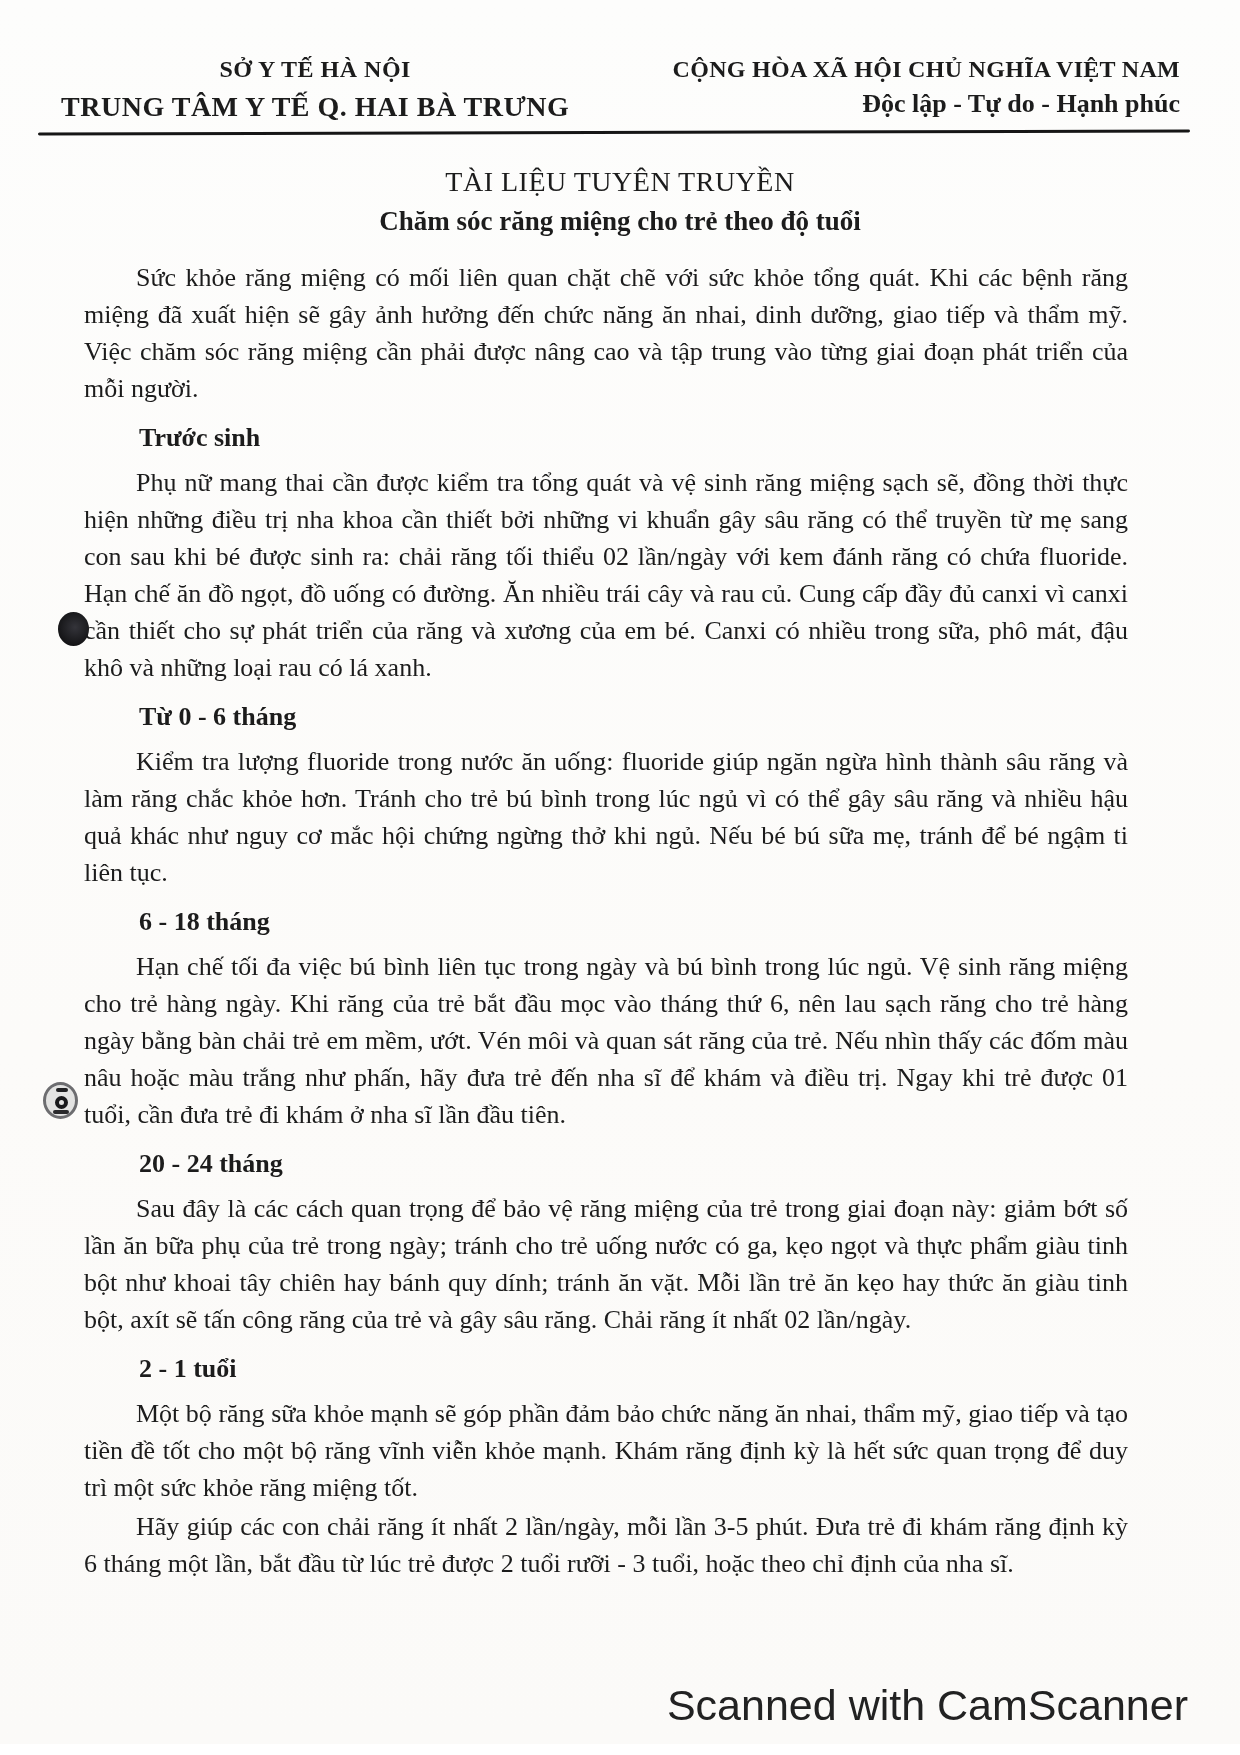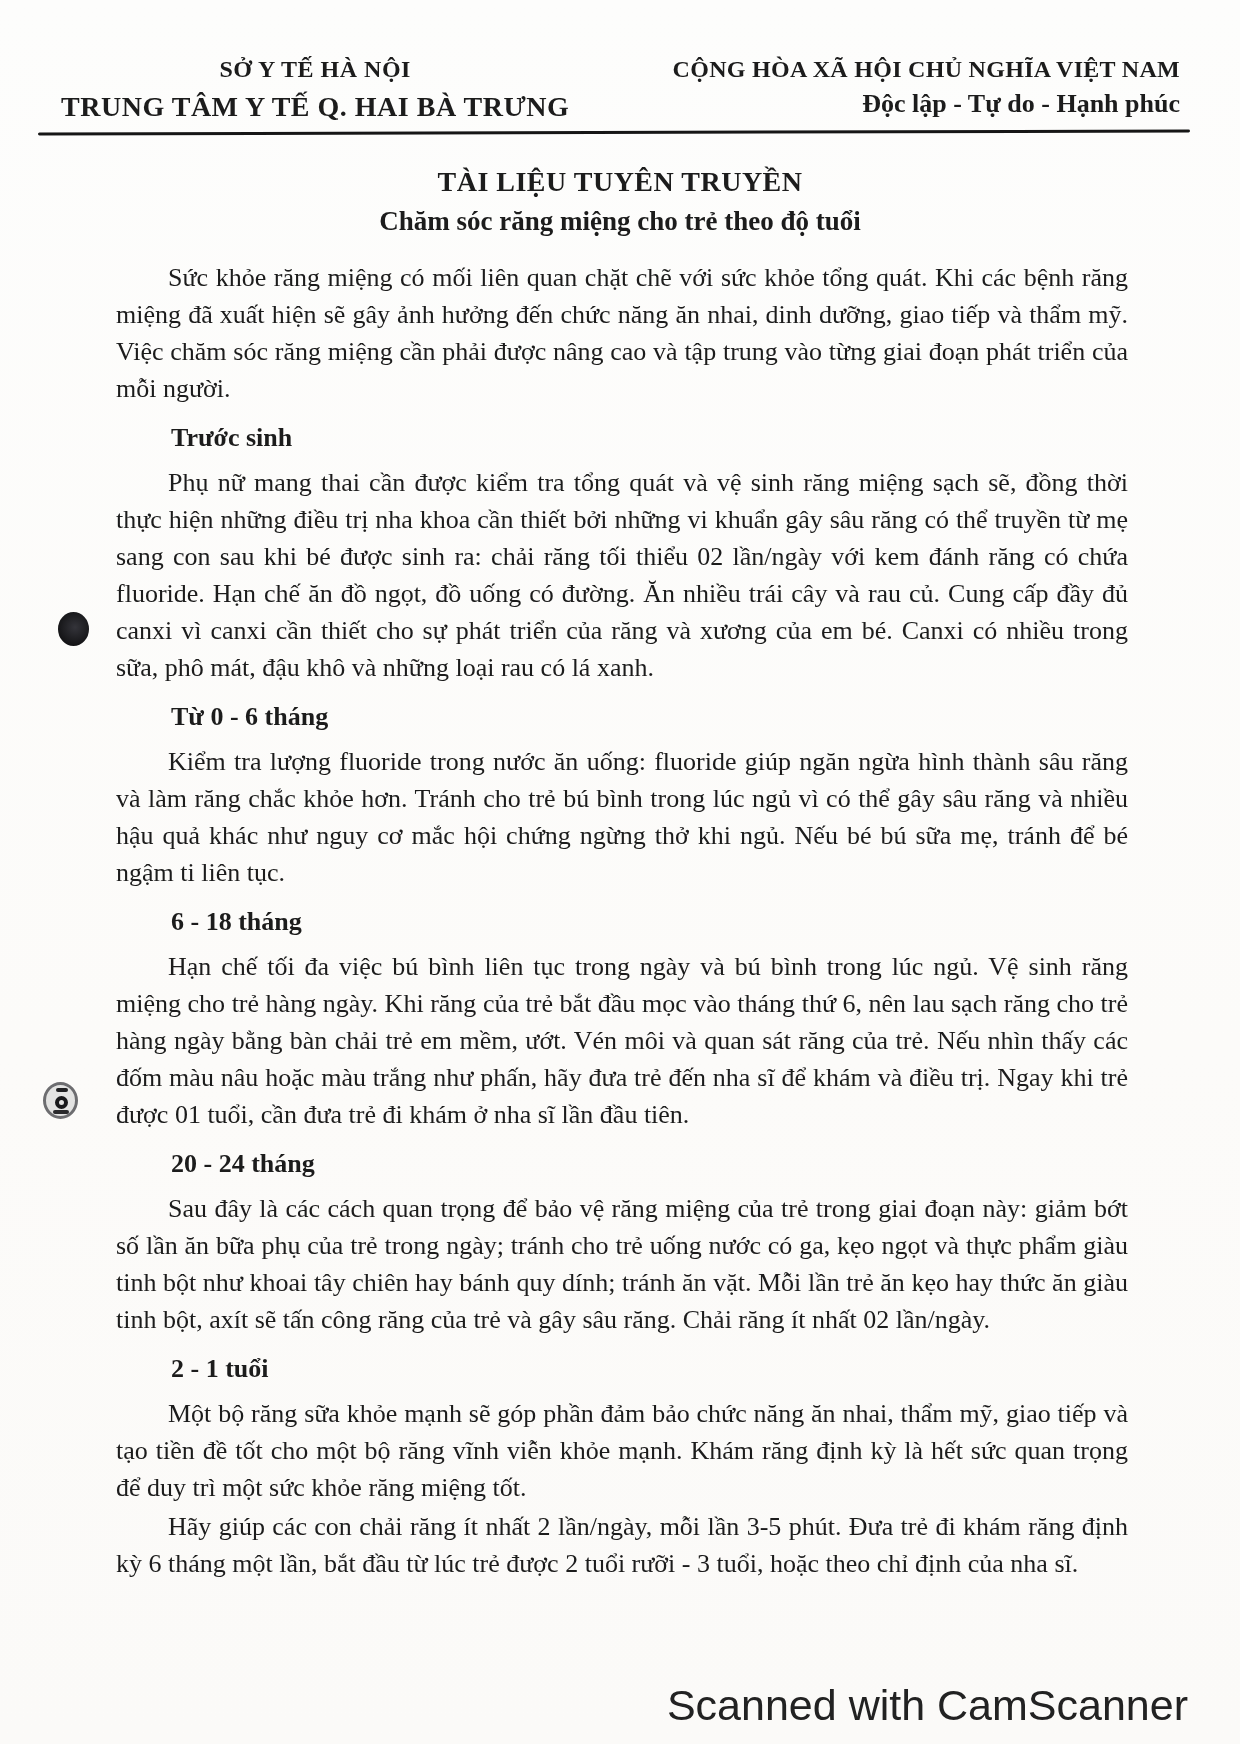--- a/index.html
+++ b/index.html
@@ -40,34 +40,34 @@
   .header-rule {
     height: 3px;
     background: #161616;
     margin: 8px 50px 0 38px;
     border-radius: 2px;
     transform: rotate(-0.15deg);
   }
   
   .doc-title {
     text-align: center;
-    font-weight: bold;
+    font-weight: normal;
     font-size: 28px;
     margin-top: 32px;
     letter-spacing: .5px;
   }
   .doc-subtitle {
     text-align: center;
     font-weight: bold;
     font-size: 27px;
     margin-top: 8px;
   }
   
   .body-text {
-    margin: 22px 112px 0 116px;
+    margin: 22px 112px 0 84px;
     font-size: 26px;
     line-height: 37px;
     text-align: justify;
   }
   .body-text p {
     margin: 0 0 2px 0;
     text-indent: 52px;
   }
   .section-heading {
     font-weight: bold;

